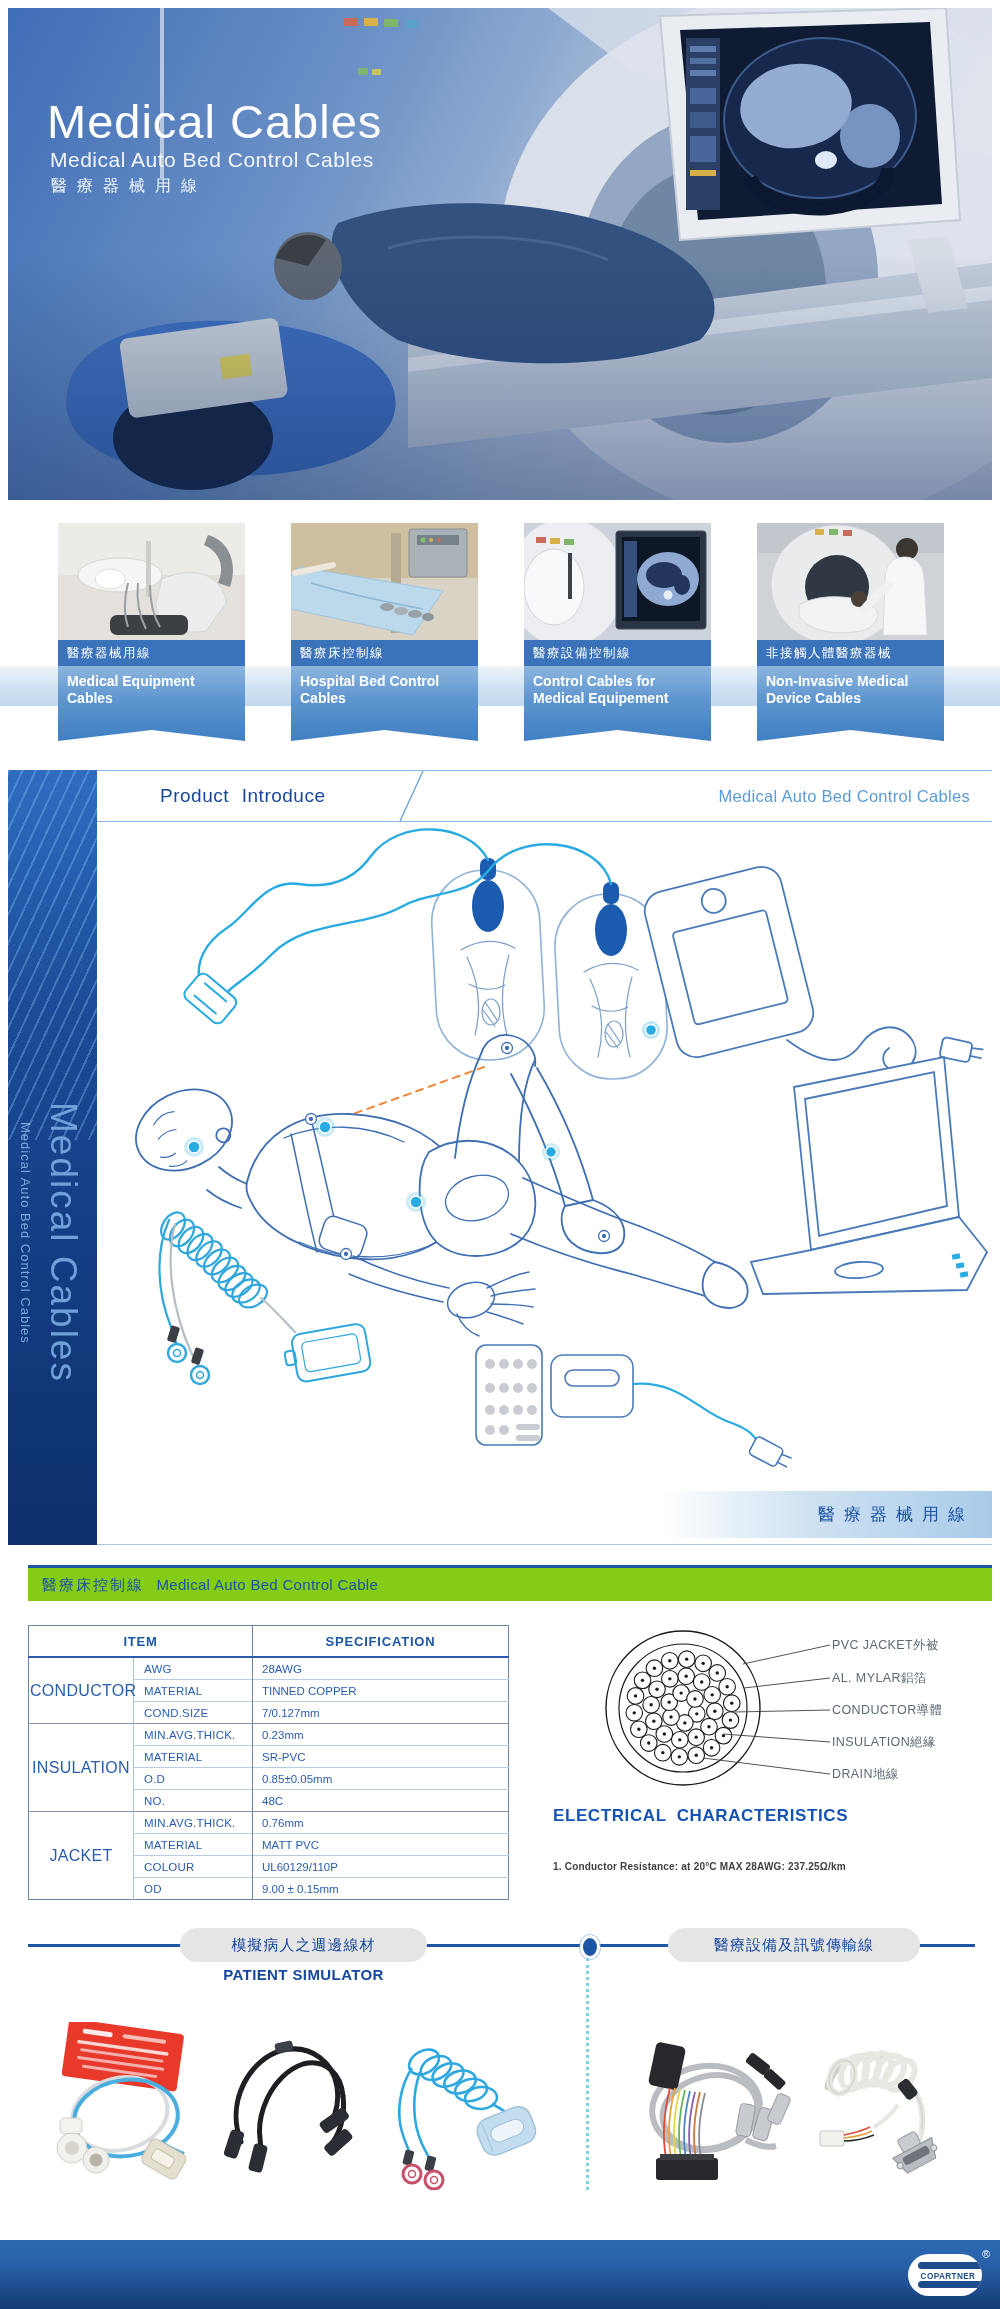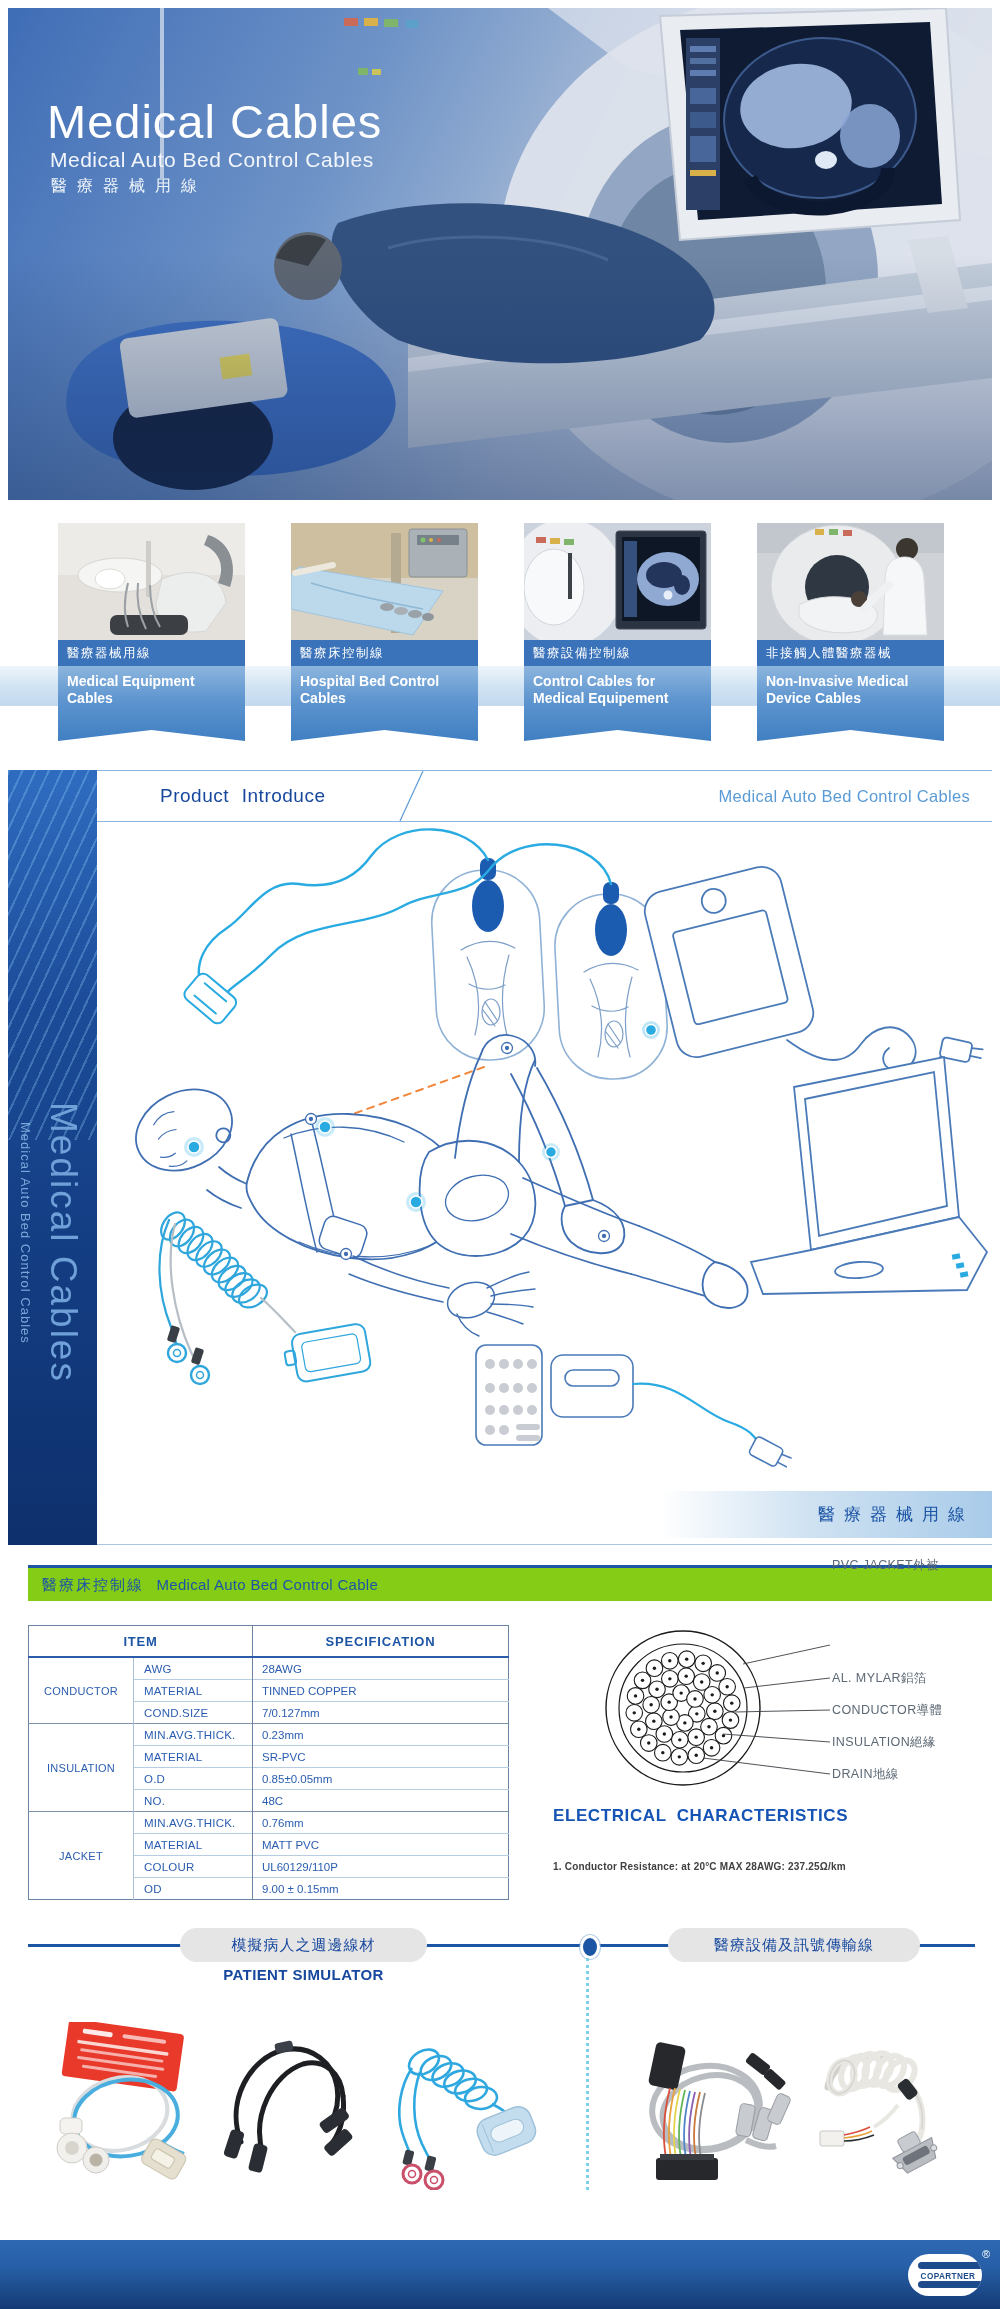--- a/index.html
+++ b/index.html
@@ -50,21 +50,21 @@
   #spec-band{left:28px;top:1565px;width:964px;height:36px;background:#84cc16;border-top:3px solid #1d55a5;box-sizing:border-box;
      line-height:33px;padding-left:14px;color:#1d55a5;}
   #spec-band .zh{font-size:15px;letter-spacing:2px;}
   #spec-band .en{font-size:15px;margin-left:8px;letter-spacing:.3px;}
   #spec-table{left:28px;top:1625px;}
   table.spec{border-collapse:collapse;width:480px;border:1.5px solid #6c84a4;table-layout:fixed;}
   table.spec th{height:28px;font-size:13px;font-weight:bold;color:#1d55a5;letter-spacing:.8px;
      border-bottom:2px solid #2a5caa;text-align:center;}
   table.spec th.spec-col{border-left:1.5px solid #6c84a4;}
   table.spec td{height:19px;font-size:11.5px;color:#2a5db0;border-top:1px solid #b7cee2;}
-  table.spec td.group{text-align:center;font-size:11px;border-right:1px solid #a9c0d8;letter-spacing:.3px;}
+  table.spec td.group{text-align:center;font-size:16px;border-right:1px solid #a9c0d8;letter-spacing:.3px;}
   table.spec td.item{padding-left:10px;letter-spacing:.2px;}
   table.spec td.val{border-left:1.5px solid #6c84a4;padding-left:9px;}
   table.spec tr.group-start td{border-top:1px solid #7e93ac;}
   #cable-diagram{left:595px;top:1618px;}
   .diag-label{position:absolute;left:832px;font-size:12.5px;color:#5c6874;letter-spacing:.4px;}
   #elec-heading{left:553px;top:1806px;font-size:17px;font-weight:bold;color:#1553b5;letter-spacing:.6px;word-spacing:5px;}
   #elec-item{left:553px;top:1837px;font-size:10px;font-weight:600;color:#404040;letter-spacing:.2px;margin-top:24px;}
 
   
   #divider-line{left:28px;top:1944px;width:947px;height:3px;background:#1d55a5;}
@@ -580,21 +580,21 @@
         <circle cx="136.75975253317048" cy="85.15370936653868" r="1.7" fill="#1a1a1a"></circle>
       </g>
     <g stroke="#3a3f45" stroke-width="0.9">
       <line x1="148" y1="46" x2="235" y2="27"></line>
       <line x1="149" y1="70" x2="235" y2="60"></line>
       <line x1="140" y1="94" x2="235" y2="92"></line>
       <line x1="128" y1="116" x2="235" y2="124"></line>
       <line x1="108" y1="140" x2="235" y2="156"></line>
     </g>
   </svg>
-  <div class="diag-label" style="top:1557px;">PVC JACKET外被</div>
+  <div class="diag-label" style="top:1637px;">PVC JACKET外被</div>
   <div class="diag-label" style="top:1670px;">AL. MYLAR鋁箔</div>
   <div class="diag-label" style="top:1702px;">CONDUCTOR導體</div>
   <div class="diag-label" style="top:1734px;">INSULATION絕緣</div>
   <div class="diag-label" style="top:1766px;">DRAIN地線</div>
 
   <div id="elec-heading" class="abs">ELECTRICAL  CHARACTERISTICS</div>
   <div id="elec-item" class="abs">1. Conductor Resistance:  at 20°C MAX 28AWG: 237.25Ω/km</div>
 
   <div id="divider-line" class="abs"></div>
   <div id="pill-left" class="pill">模擬病人之週邊線材</div>

